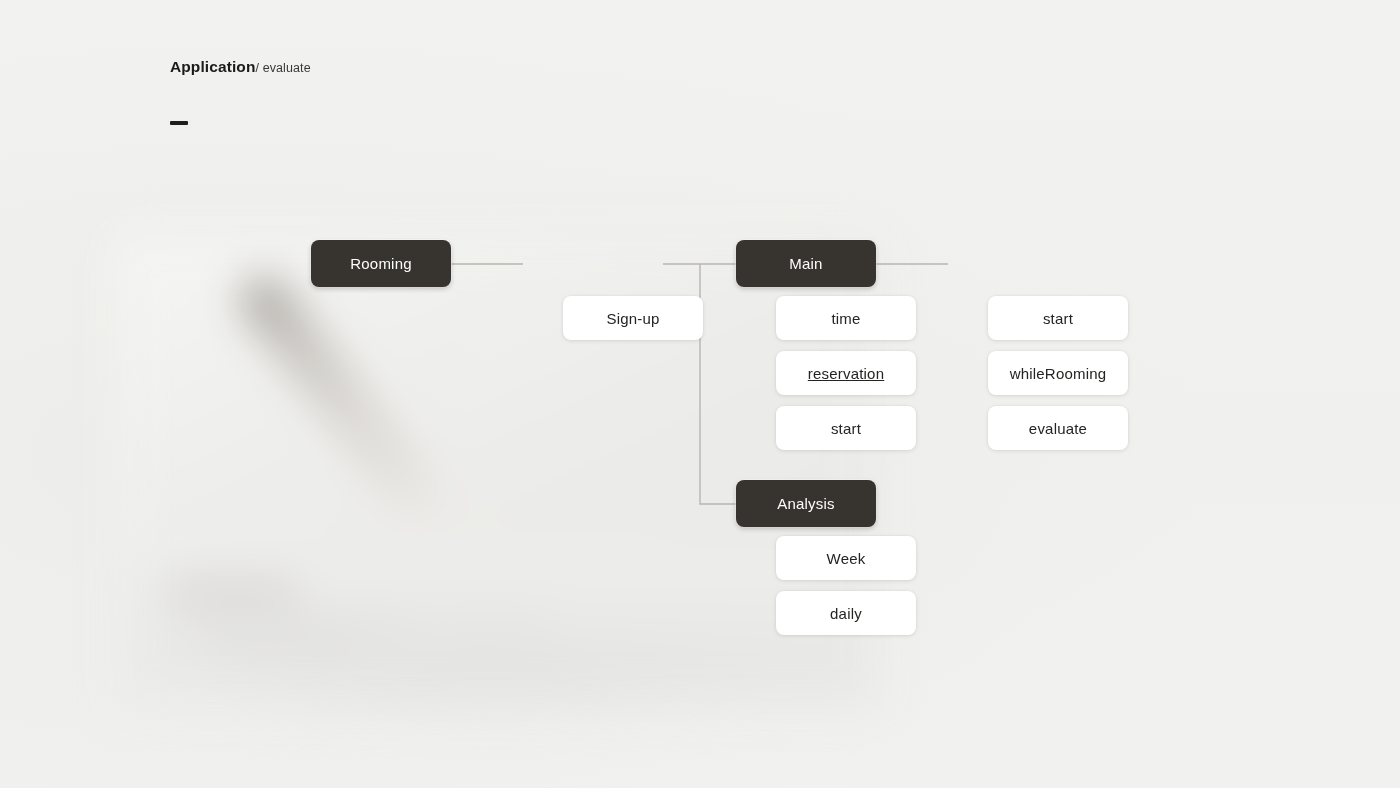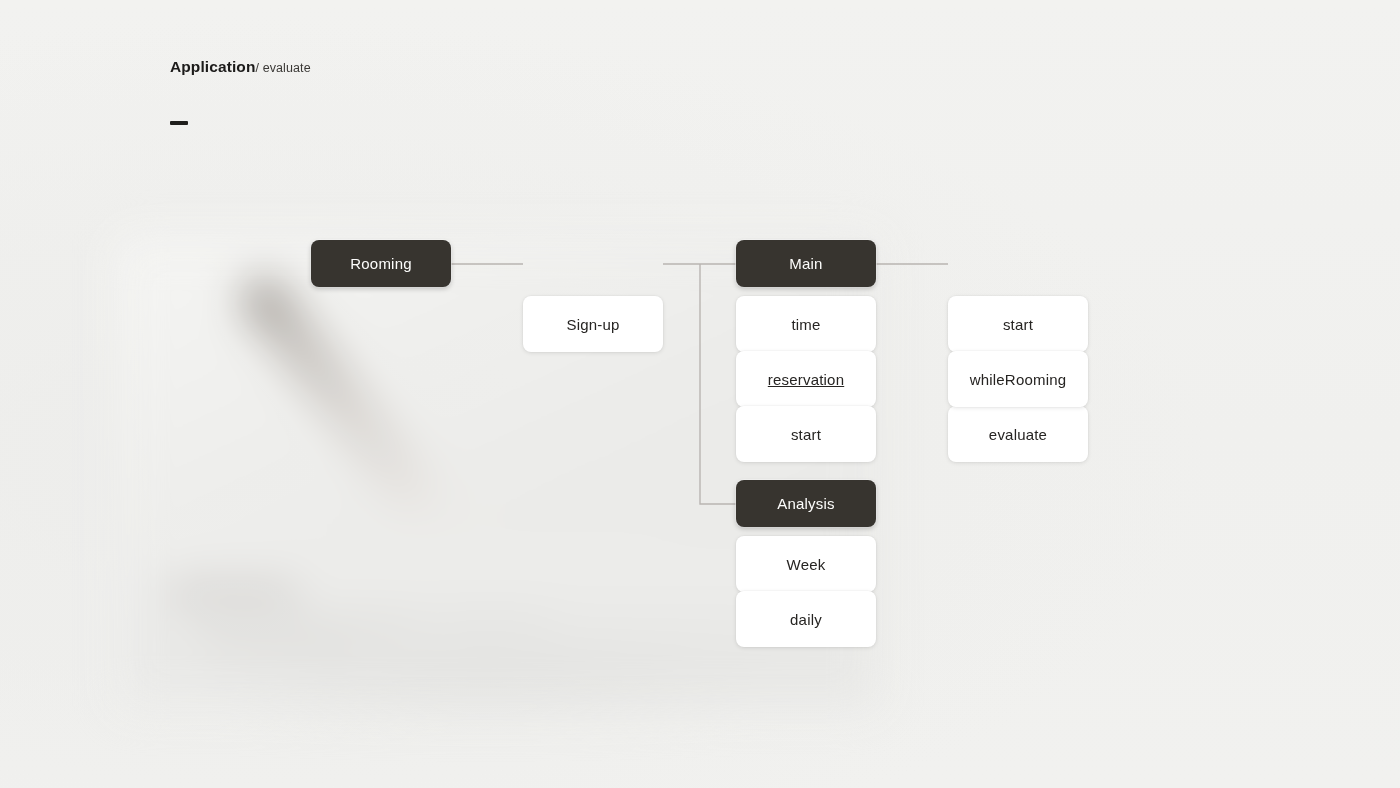--- a/index.html
+++ b/index.html
@@ -139,24 +139,25 @@
     letter-spacing: .2px;
     user-select: none;
   }
   .node.root {
     height: 47px;
     background: #37342f;
     color: #fdfdfc;
     box-shadow: 0 2px 5px rgba(0,0,0,.20), 0 0 0 1px rgba(255,255,255,.55);
   }
   .node.leaf {
-    height: 56px;
+    height: 44px;
     background: #ffffff;
     color: #262422;
     box-shadow: 0 1px 4px rgba(0,0,0,.10), 0 0 0 1px rgba(0,0,0,.015);
+    margin-left: 40px;
   }
 </style>
 </head>
 <body>
 
 <div id="canvas">
 
   <div id="backdrop">
     <div class="bd-sheet"></div>
     <div class="bd-sheet2"></div>

